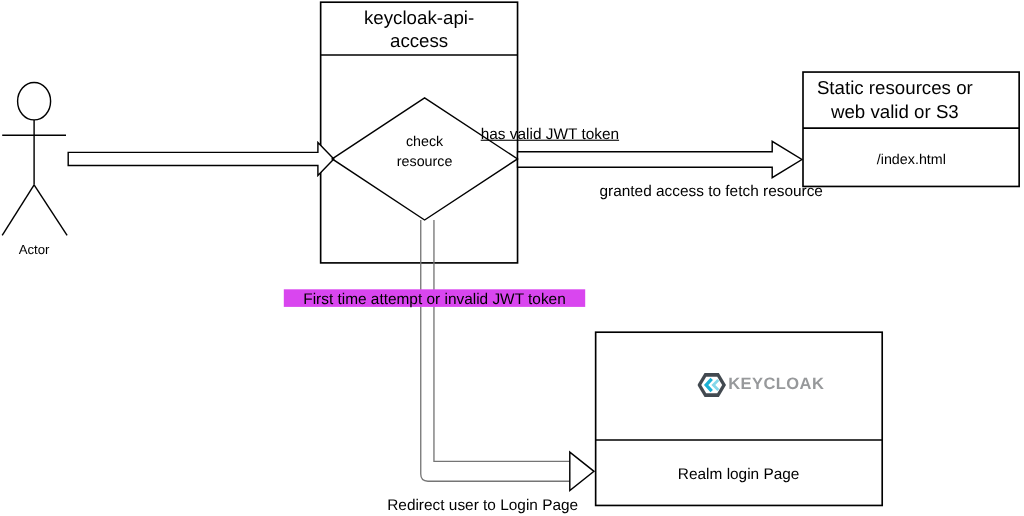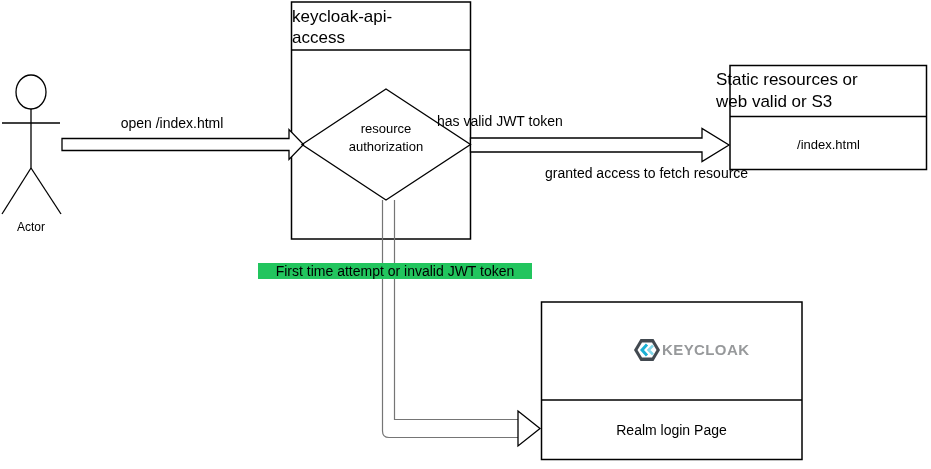--- a/index.html
+++ b/index.html
@@ -7,31 +7,31 @@
     position:relative; width:931px; height:469px;
     background: var(--c-background,#fff);
     font-family:"Liberation Sans", sans-serif;
     color:#000; overflow:hidden;
   }
   #shapes { position:absolute; left:0; top:0; width:931px; height:469px; }
   .lbl { position:absolute; line-height:1.15; }
   .center { text-align:center; }
   .nowrap { white-space:nowrap; }
 
-  .node-title { font-size:17px; line-height:21px; }
+  .node-title { font-size:17px; line-height:21px; text-align:center; }
   .decision-text { font-size:13px; line-height:18px; text-align:center; }
 
   .stroke { stroke:var(--c-stroke,#000); }
   .thin   { stroke-width:1.3; fill:none; }
   .boxln  { stroke-width:1.5; fill:#fff; }
   .sepln  { stroke-width:1.5; fill:none; }
   .hollow { stroke-width:1.3; fill:#fff; }
   .grayln { stroke:var(--c-arrow_gray,#757575); stroke-width:1.2; fill:none; }
 
-  #label-first-time { background:#22c55e; padding:0 3px; }
+  #label-first-time { background:#d946ef; padding:0 3px; }
 
   #keycloak-logo { display:flex; align-items:center; gap:2px; }
   #keycloak-logo .wordmark {
     font-size:15px; font-weight:bold; letter-spacing:0.4px;
     color:var(--c-logo_text,#97999b);
   }
 </style>
 </head>
 <body>
 
@@ -72,45 +72,45 @@
       <ellipse class="stroke thin" cx="31" cy="92" rx="15" ry="17"></ellipse>
       <path class="stroke thin" d="M31,109 V168"></path>
       <path class="stroke thin" d="M2,123 H60"></path>
       <path class="stroke thin" d="M31,168 L2,214"></path>
       <path class="stroke thin" d="M31,168 L61,214"></path>
     </g>
   </svg>
 
   <div class="lbl center" style="left:1px; top:221px; width:60px; font-size:12px;text-align:center;">Actor</div>
 
-  <div class="lbl center" style="left:92px; top:115px; width:160px; font-size:14px;">open /index.html</div>
 
   <div class="lbl node-title" style="left:292px; top:6px; width:178px;">
     <div>keycloak-api-</div>
     <div>access</div>
   </div>
 
   <div class="lbl decision-text" style="left:331px; top:120px; width:110px;">
+    <div>check</div>
     <div>resource</div>
-    <div>authorization</div>
   </div>
 
-  <div class="lbl nowrap" style="left:437px; top:113px; font-size:14px;">has valid JWT token</div>
+  <div class="lbl nowrap" style="left:437px; top:113px; font-size:14px;text-decoration:underline;">has valid JWT token</div>
 
   <div class="lbl nowrap" style="left:545px; top:165px; font-size:14px;">granted access to fetch resource</div>
 
   <div class="lbl node-title" style="left:716px; top:69px; width:195px; line-height:22px;">
     <div>Static resources or</div>
     <div>web valid or S3</div>
   </div>
 
   <div class="lbl center" style="left:731px; top:138px; width:195px; font-size:13px;">/index.html</div>
 
   <div id="label-first-time" class="lbl center" style="left:258px; top:263px; width:268px; font-size:14px;">First time attempt or invalid JWT token</div>
 
+  <div class="lbl nowrap" style="left:352px; top:451px; font-size:14px;">Redirect user to Login Page</div>
 
   <div id="keycloak-logo" class="lbl" style="left:634px; top:337px; height:26px;">
     <svg width="26" height="24" viewBox="0 0 26 24">
       <polygon points="6.5,1 19.5,1 26,12 19.5,23 6.5,23 0,12" fill="var(--c-logo_hex,#424950)"></polygon>
       <polygon points="8,4.5 18,4.5 22.5,12 18,19.5 8,19.5 3.5,12" fill="#ffffff"></polygon>
       <polyline points="13,6.5 8,12 13,17.5" fill="none" stroke="var(--c-logo_cyan,#1ab0d4)" stroke-width="3"></polyline>
       <polyline points="19,7.5 14.5,12 19,16.5" fill="none" stroke="var(--c-logo_cyan_light,#84d8ea)" stroke-width="2.5"></polyline>
     </svg>
     <span class="wordmark">KEYCLOAK</span>
   </div>

